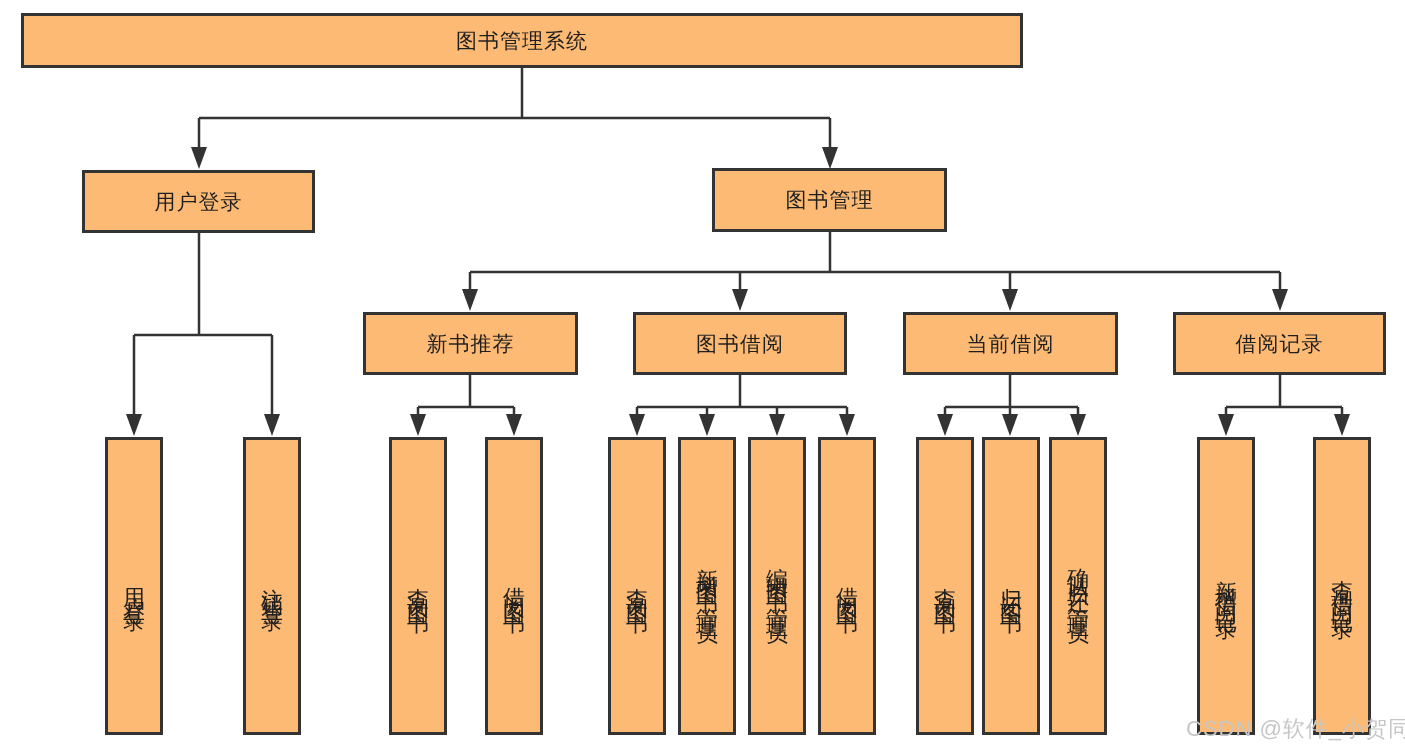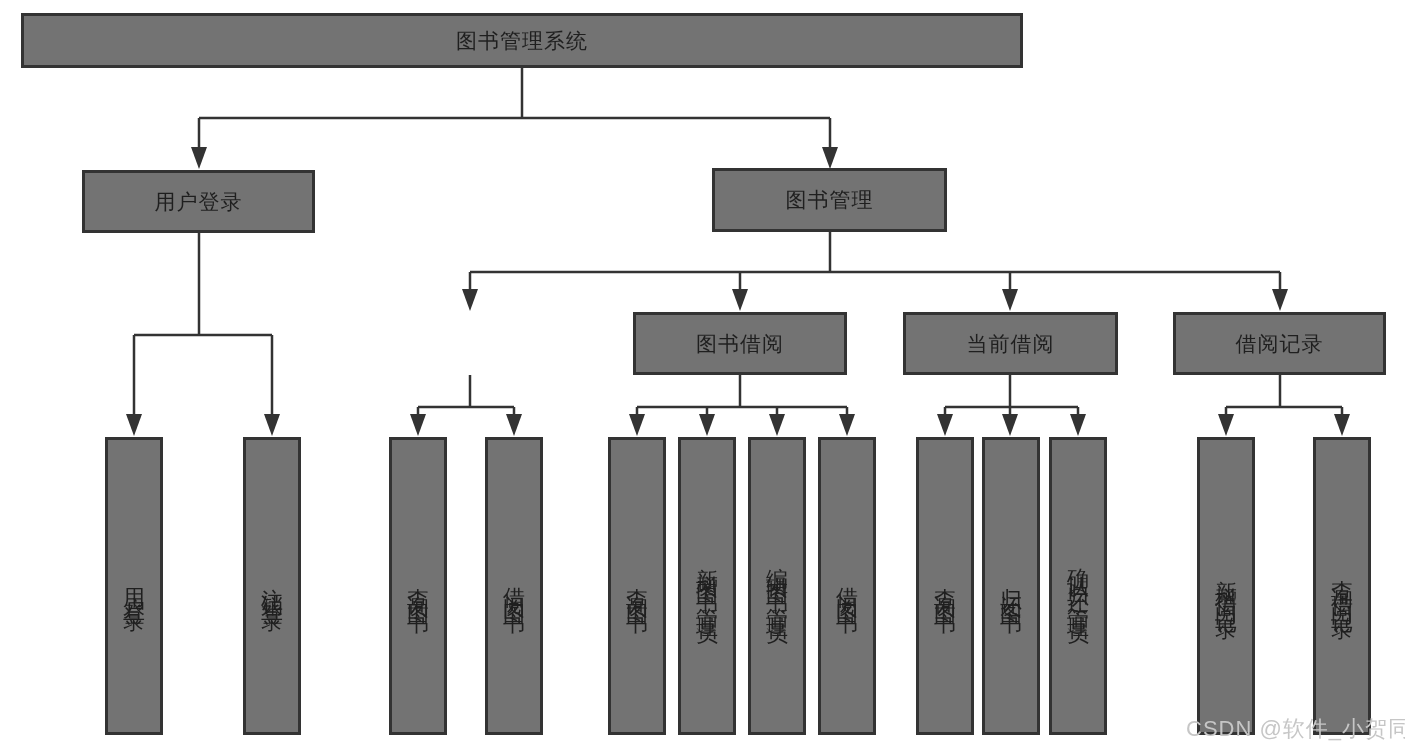--- a/index.html
+++ b/index.html
@@ -7,21 +7,21 @@
   body {
     background:#ffffff;
     font-family:"Liberation Sans","DejaVu Sans",sans-serif;
     overflow:hidden;
   }
   .stage { position:relative; width:1405px; height:747px; background:#ffffff; }
   .connector-layer { position:absolute; left:0; top:0; width:1405px; height:747px; z-index:1; }
   .node {
     position:absolute;
     border:3px solid #333333;
-    background:#737373;
+    background:#fdba74;
     display:flex;
     align-items:center;
     justify-content:center;
     color:#1f1f1f;
     z-index:2;
   }
   .h-node { font-size:21px; letter-spacing:1px; }
   .v-node {
     writing-mode:vertical-rl;
     text-orientation:mixed;
@@ -137,20 +137,23 @@
     <span>图书管理系统</span>
   </div>
 
   <div class="node h-node n-user-login">
     <span>用户登录</span>
   </div>
   <div class="node h-node n-book-mgmt">
     <span>图书管理</span>
   </div>
 
+  <div class="node h-node n-new-rec">
+    <span>新书推荐</span>
+  </div>
   <div class="node h-node n-book-borrow">
     <span>图书借阅</span>
   </div>
   <div class="node h-node n-cur-borrow">
     <span>当前借阅</span>
   </div>
   <div class="node h-node n-borrow-rec">
     <span>借阅记录</span>
   </div>
 

